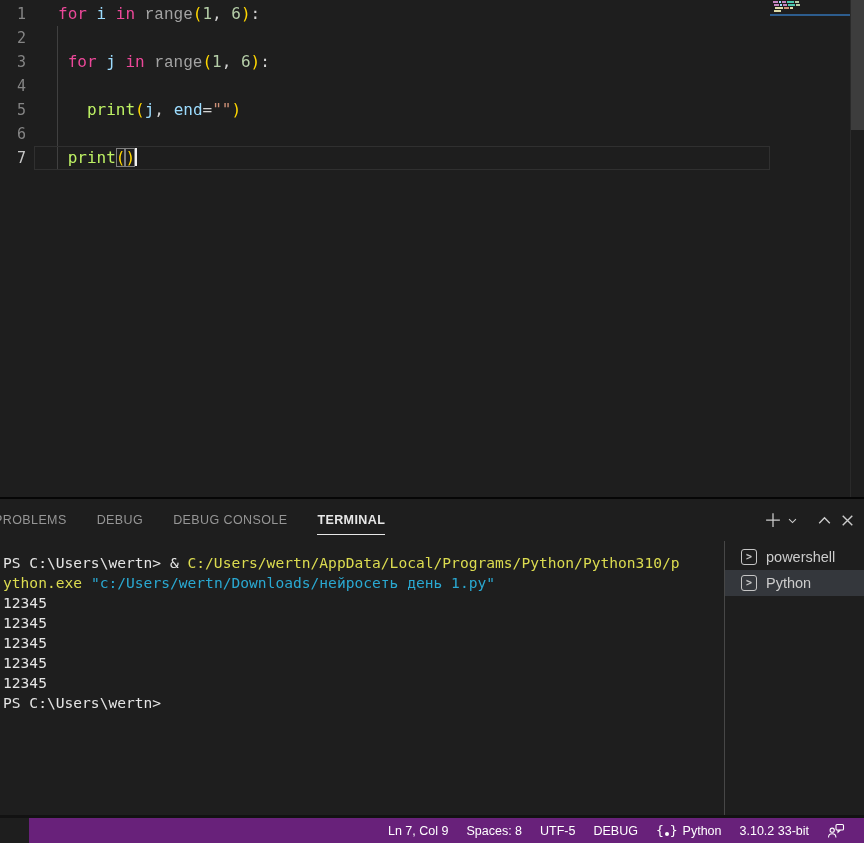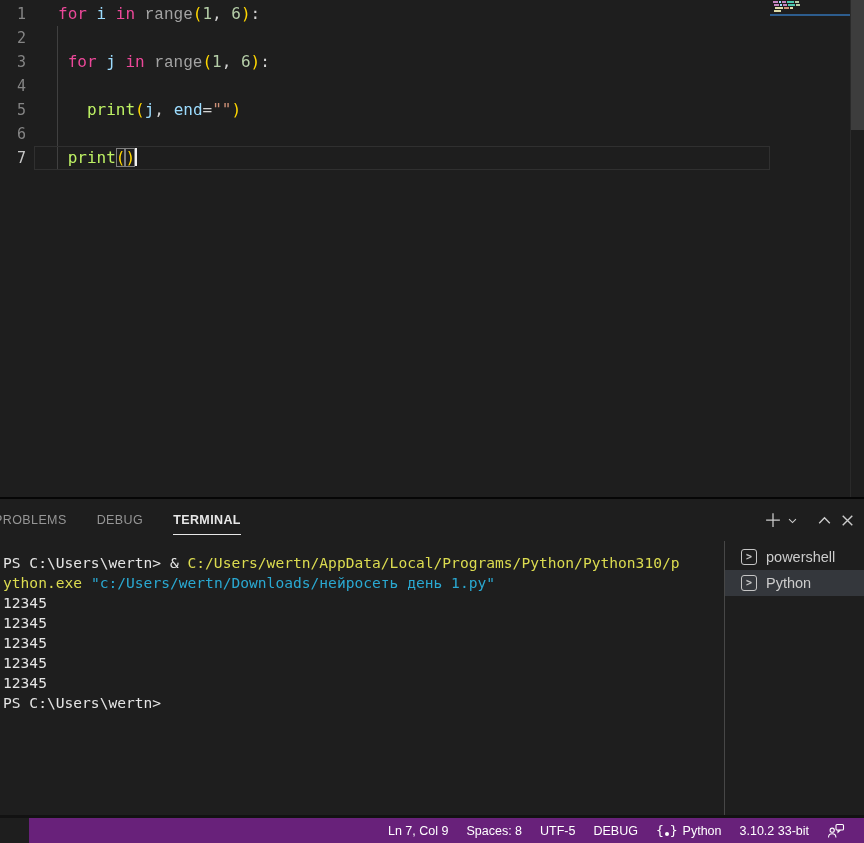--- a/index.html
+++ b/index.html
@@ -171,20 +171,21 @@
   <div class="scrollbar">
     <div class="scroll-thumb"></div>
   </div>
 </div>
 
 <div class="panel">
   <div class="panel-header">
     <div class="panel-tabs">
       <div class="panel-tab">PROBLEMS</div>
       <div class="panel-tab">DEBUG</div>
+      <div class="panel-tab">DEBUG CONSOLE</div>
       <div class="panel-tab active">TERMINAL</div>
     </div>
     <div class="panel-actions">
       <div class="pa-btn">
         <span>
           <svg width="20" height="20" viewBox="0 0 16 16" fill="none" stroke="#cccccc" stroke-width="1">
               <path d="M8 2.5v11M2.5 8h11"></path>
             </svg>
         </span>
       </div>

